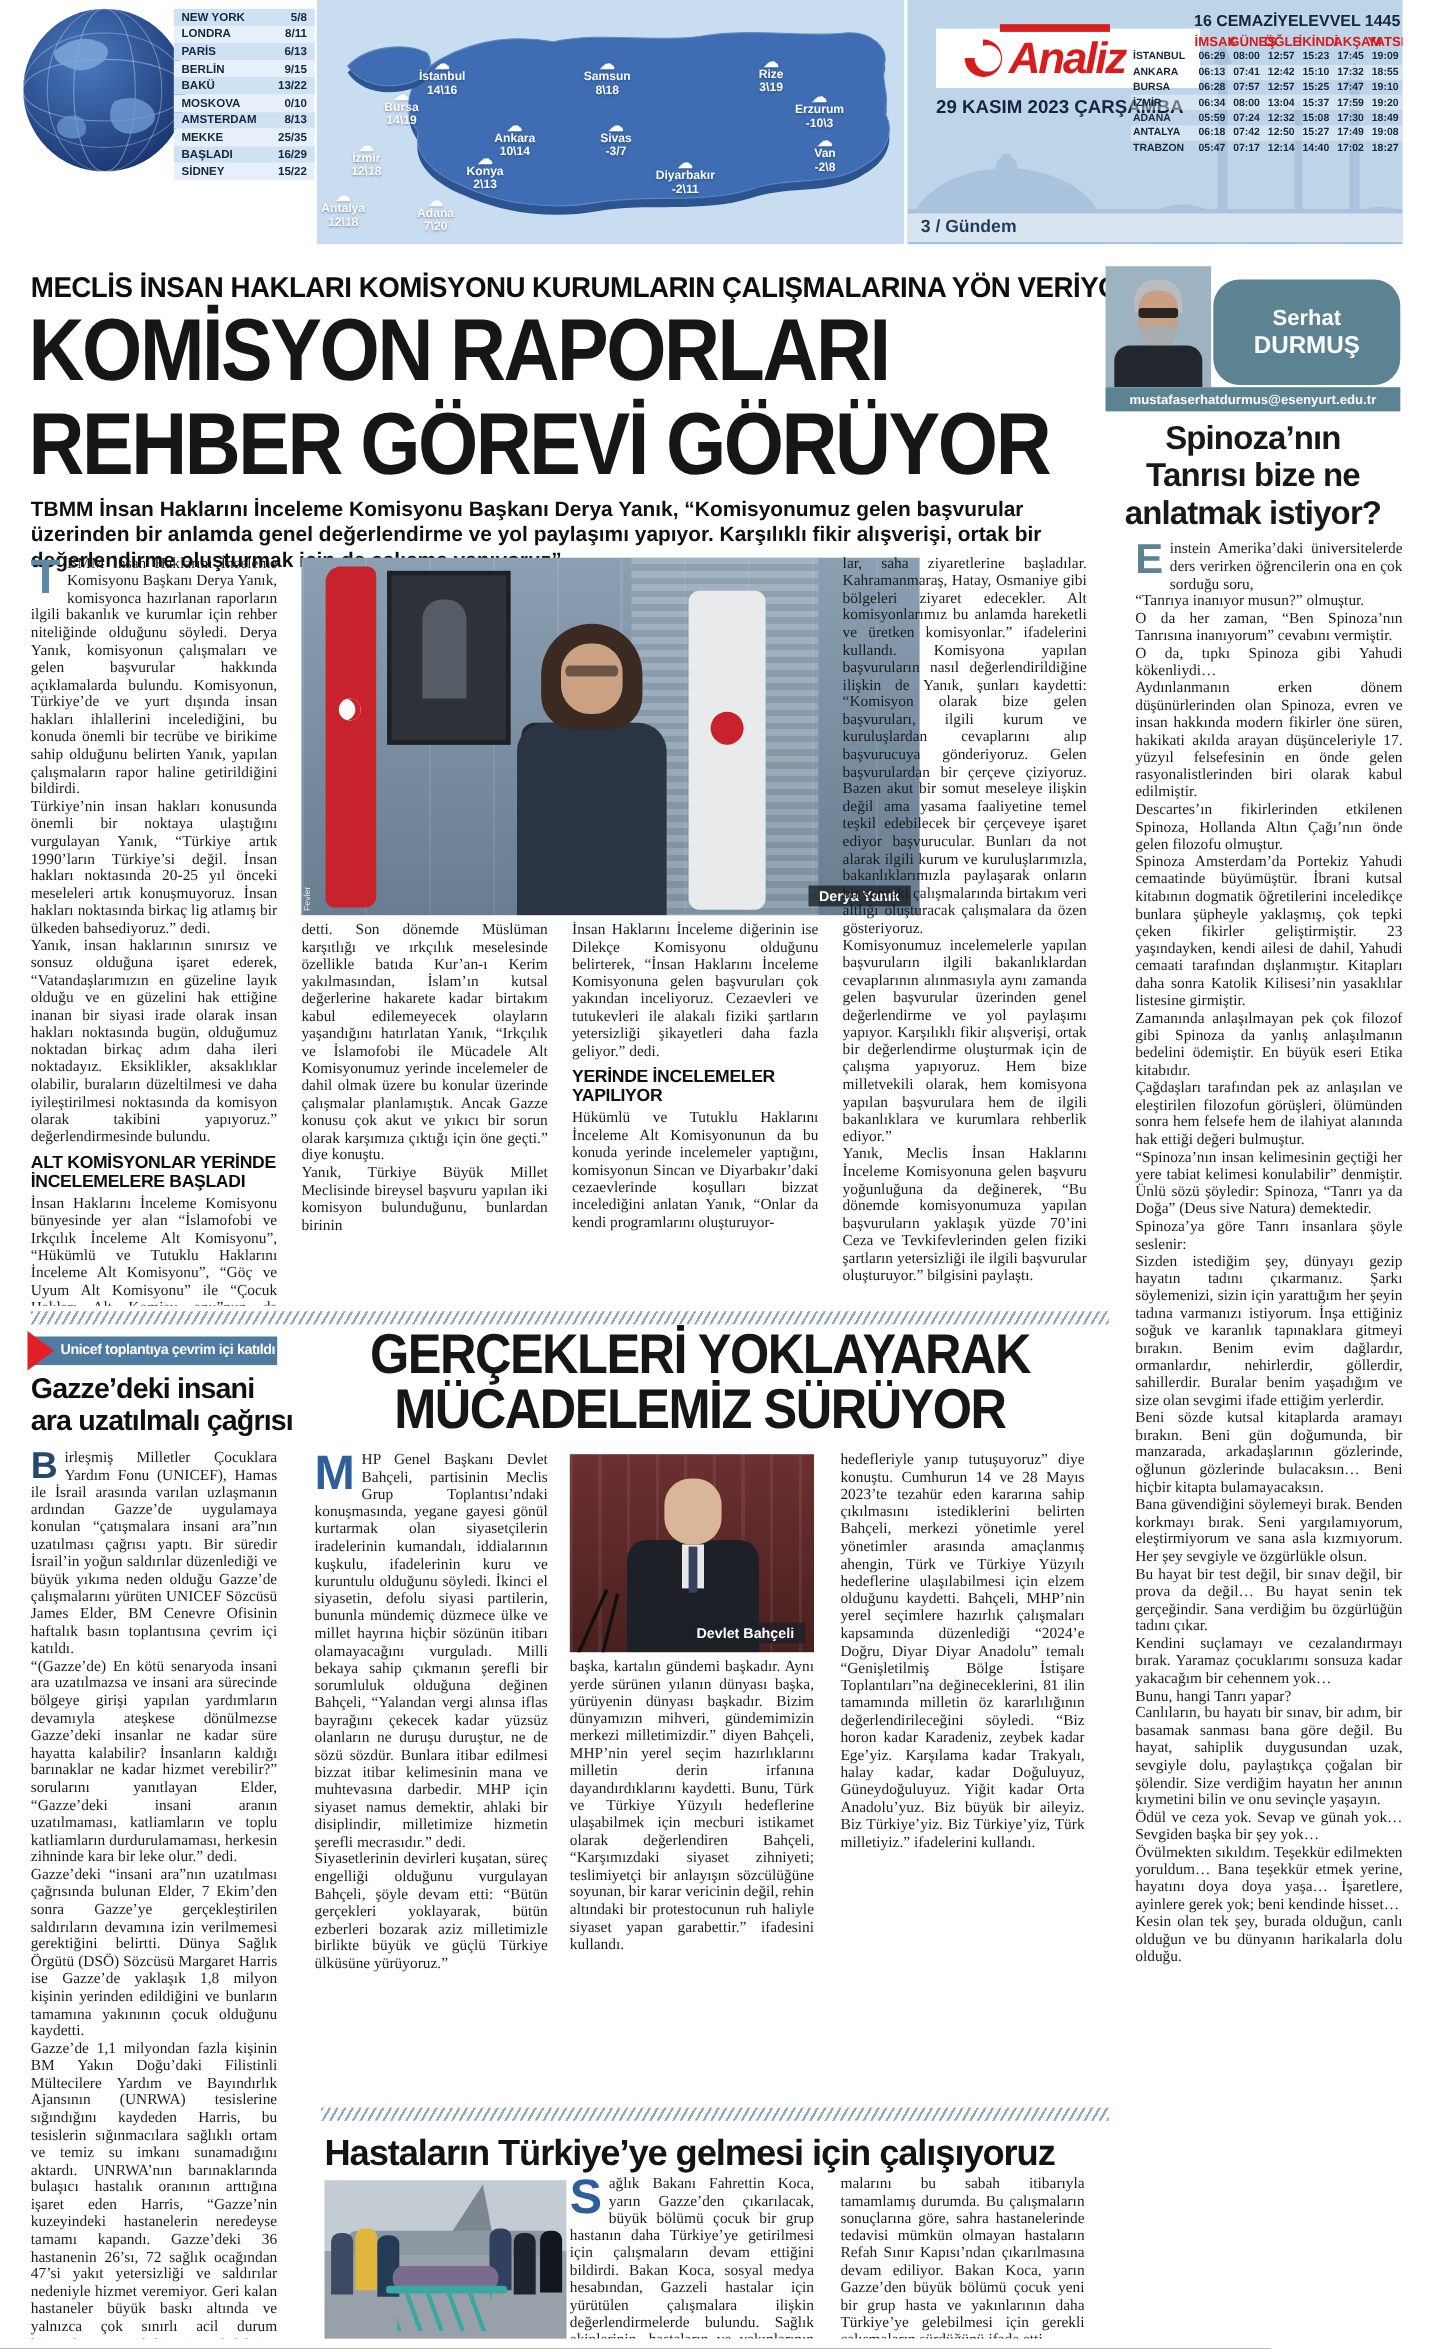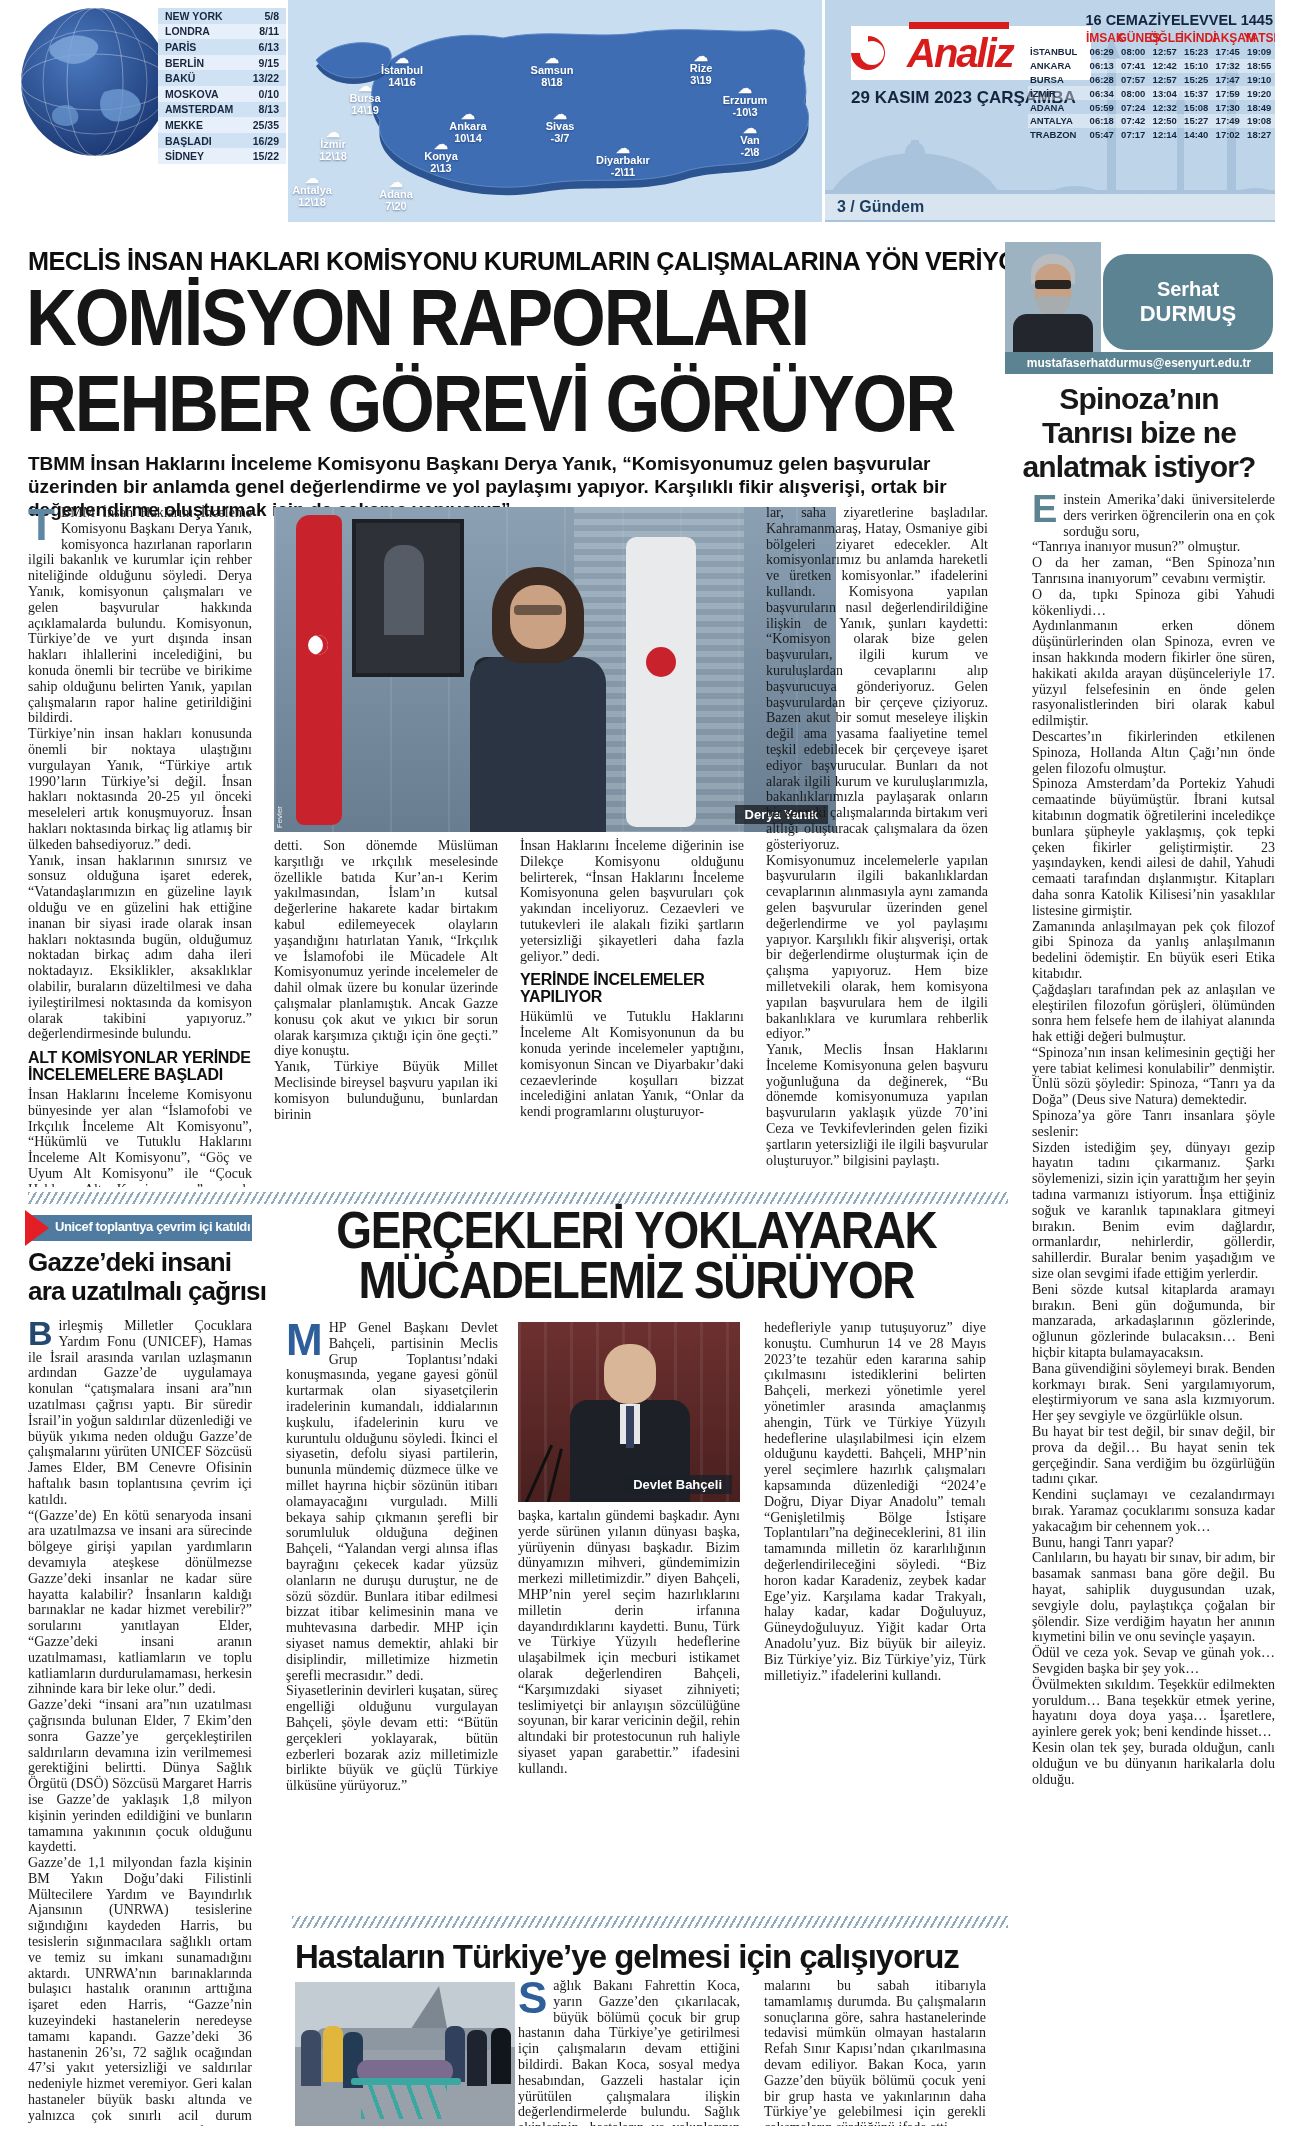--- a/index.html
+++ b/index.html
@@ -13,21 +13,21 @@
   .wrow{display:flex;justify-content:space-between;align-items:center;height:15.6px;
         padding:0 7px;font-size:10.5px;font-weight:bold;color:#16263f;}
   .wrow.base{background:#cfe2f3;}
   .wrow.alt{background:#e7f0fa;}
   .mappanel{position:absolute;left:288px;top:0;width:534px;height:222px;background:#c9ddf1;overflow:hidden;}
   .map-city{position:absolute;width:80px;text-align:center;color:#fff;font-weight:bold;
             font-size:11px;line-height:12px;text-shadow:0 1px 2px rgba(10,30,70,.45);}
   .cloud{display:block;font-size:14px;line-height:12px;color:#fdfdfd;text-shadow:0 1px 2px rgba(0,0,0,.25);}
   .rightpanel{position:absolute;left:825px;top:0;width:450px;height:222px;background:#bed4e8;overflow:hidden;}
   .logobox{position:absolute;left:26px;top:26px;width:240px;height:54px;background:#fff;
-           display:flex;align-items:center;padding-left:0;box-sizing:border-box;gap:16px;}
+           display:flex;align-items:center;padding-left:26px;box-sizing:border-box;}
   .logotext{font-size:40px;font-weight:bold;font-style:italic;color:#d81b1b;letter-spacing:-2px;}
   .logoswirl{width:34px;height:34px;border-radius:50%;position:relative;margin-right:6px;
              background:conic-gradient(#d81b1b 0 75%, #fff 75% 100%);}
   .logoswirl:after{content:"";position:absolute;left:9px;top:5px;width:24px;height:24px;border-radius:50%;background:#fff;}
   .logotag{position:absolute;left:58px;top:-4px;width:100px;height:7px;background:#d81b1b;}
   .bdate{position:absolute;left:26px;top:88px;font-size:17px;font-weight:bold;color:#14253f;}
   .ptable{position:absolute;left:203px;top:12px;width:247px;}
   .ptitle{text-align:right;font-size:14.5px;font-weight:bold;color:#14253f;margin-bottom:3px;padding-right:2px;}
   .prow{display:grid;grid-template-columns:58px repeat(6,31.5px);height:13.8px;align-items:center;
         font-size:9.5px;font-weight:bold;color:#16263f;}

